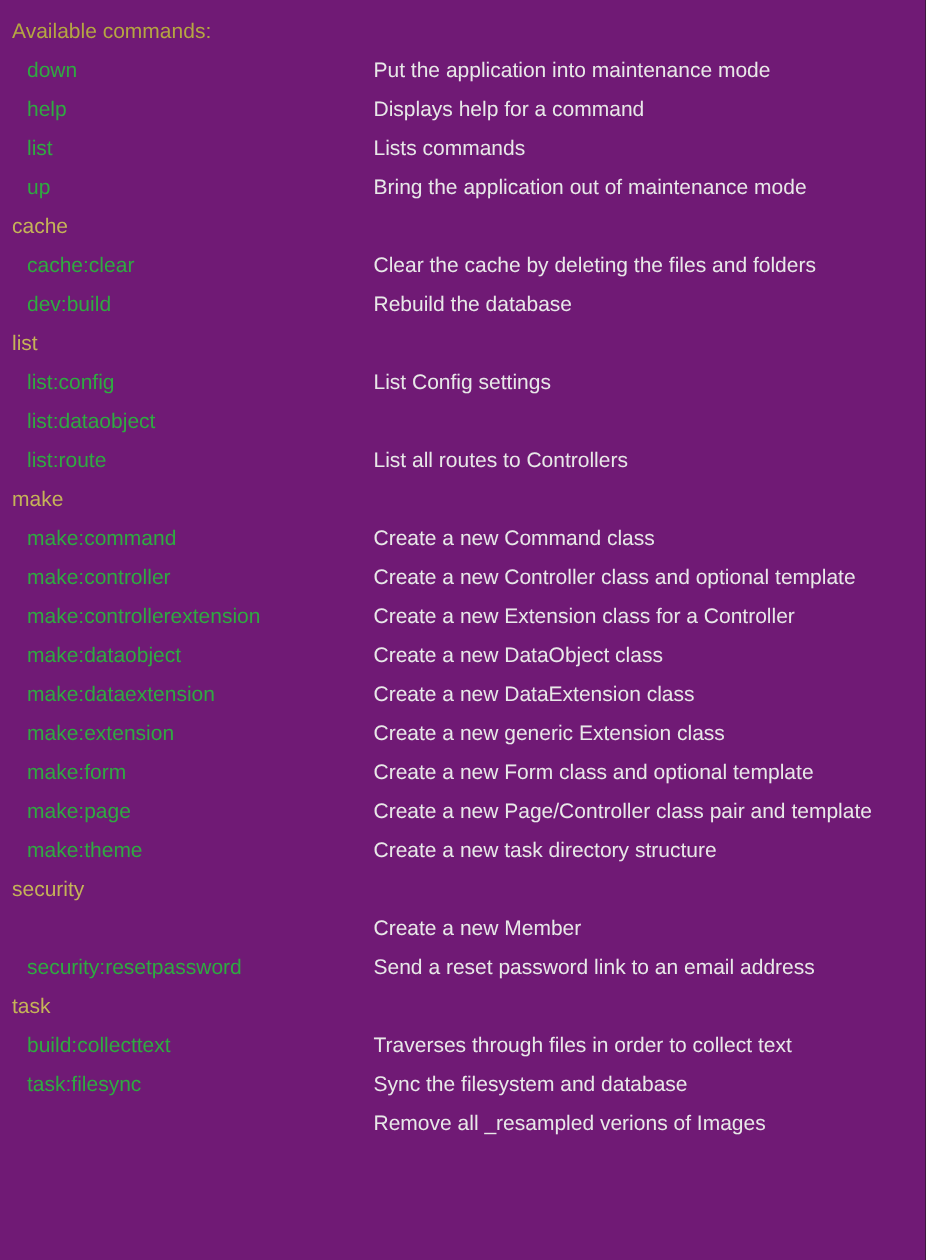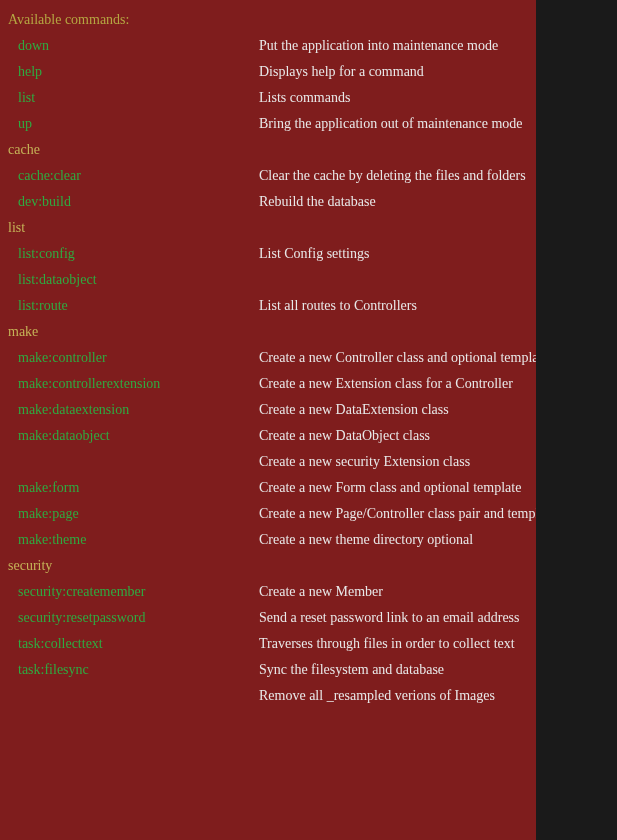--- a/index.html
+++ b/index.html
@@ -2,25 +2,25 @@
 <html><head>
 <meta charset="utf-8">
 <style>
   html, body {
     margin: 0;
     padding: 0;
     background: #1a1a1a;
   }
   #terminal {
     position: relative;
-    width: 536px;
+    width: 617px;
     height: 840px;
-    background: #7f1d1d;
+    background: #701a75;
     overflow: hidden;
-    font-family: Liberation Serif, serif;
+    font-family: Liberation Sans, sans-serif;
     font-size: 14px;
     line-height: 26px;
     -webkit-font-smoothing: antialiased;
   }
   .screen {
     position: absolute;
     top: 7px;
     left: 0;
     right: 0;
     bottom: 0;
@@ -52,21 +52,21 @@
   .cmd {
     position: absolute;
     left: 18px;
     top: 0;
     color: #2faa41;
     white-space: pre;
     text-align: right;
   }
   .desc {
     position: absolute;
-    left: 259px;
+    left: 249px;
     top: 0;
     color: #e8e8e8;
     white-space: pre;
   }
 </style>
 </head>
 <body>
 
 <div id="terminal">
   <div class="screen">
@@ -104,61 +104,66 @@
         </div>
         <div class="row">
           <span class="cmd">list:dataobject</span>
         </div>
         <div class="row">
           <span class="cmd">list:route</span>
           <span class="desc">List all routes to Controllers</span>
         </div>
         <div class="line section">make</div>
         <div class="row">
+          <span class="cmd">make:command</span>
+          <span class="desc">Create a new Command class</span>
+        </div>
+        <div class="row">
           <span class="cmd">make:controller</span>
           <span class="desc">Create a new Controller class and optional template</span>
         </div>
         <div class="row">
           <span class="cmd">make:controllerextension</span>
           <span class="desc">Create a new Extension class for a Controller</span>
         </div>
         <div class="row">
+          <span class="cmd">make:dataobject</span>
+          <span class="desc">Create a new DataObject class</span>
+        </div>
+        <div class="row">
           <span class="cmd">make:dataextension</span>
           <span class="desc">Create a new DataExtension class</span>
         </div>
         <div class="row">
-          <span class="cmd">make:dataobject</span>
-          <span class="desc">Create a new DataObject class</span>
-        </div>
-        <div class="row">
-          <span class="desc">Create a new security Extension class</span>
+          <span class="cmd">make:extension</span>
+          <span class="desc">Create a new generic Extension class</span>
         </div>
         <div class="row">
           <span class="cmd">make:form</span>
           <span class="desc">Create a new Form class and optional template</span>
         </div>
         <div class="row">
           <span class="cmd">make:page</span>
           <span class="desc">Create a new Page/Controller class pair and template</span>
         </div>
         <div class="row">
           <span class="cmd">make:theme</span>
-          <span class="desc">Create a new theme directory optional</span>
+          <span class="desc">Create a new task directory structure</span>
         </div>
         <div class="line section">security</div>
         <div class="row">
-          <span class="cmd">security:createmember</span>
           <span class="desc">Create a new Member</span>
         </div>
         <div class="row">
           <span class="cmd">security:resetpassword</span>
           <span class="desc">Send a reset password link to an email address</span>
         </div>
+        <div class="line section">task</div>
         <div class="row">
-          <span class="cmd">task:collecttext</span>
+          <span class="cmd">build:collecttext</span>
           <span class="desc">Traverses through files in order to collect text</span>
         </div>
         <div class="row">
           <span class="cmd">task:filesync</span>
           <span class="desc">Sync the filesystem and database</span>
         </div>
         <div class="row">
           <span class="desc">Remove all _resampled verions of Images</span>
         </div>
       </div>

